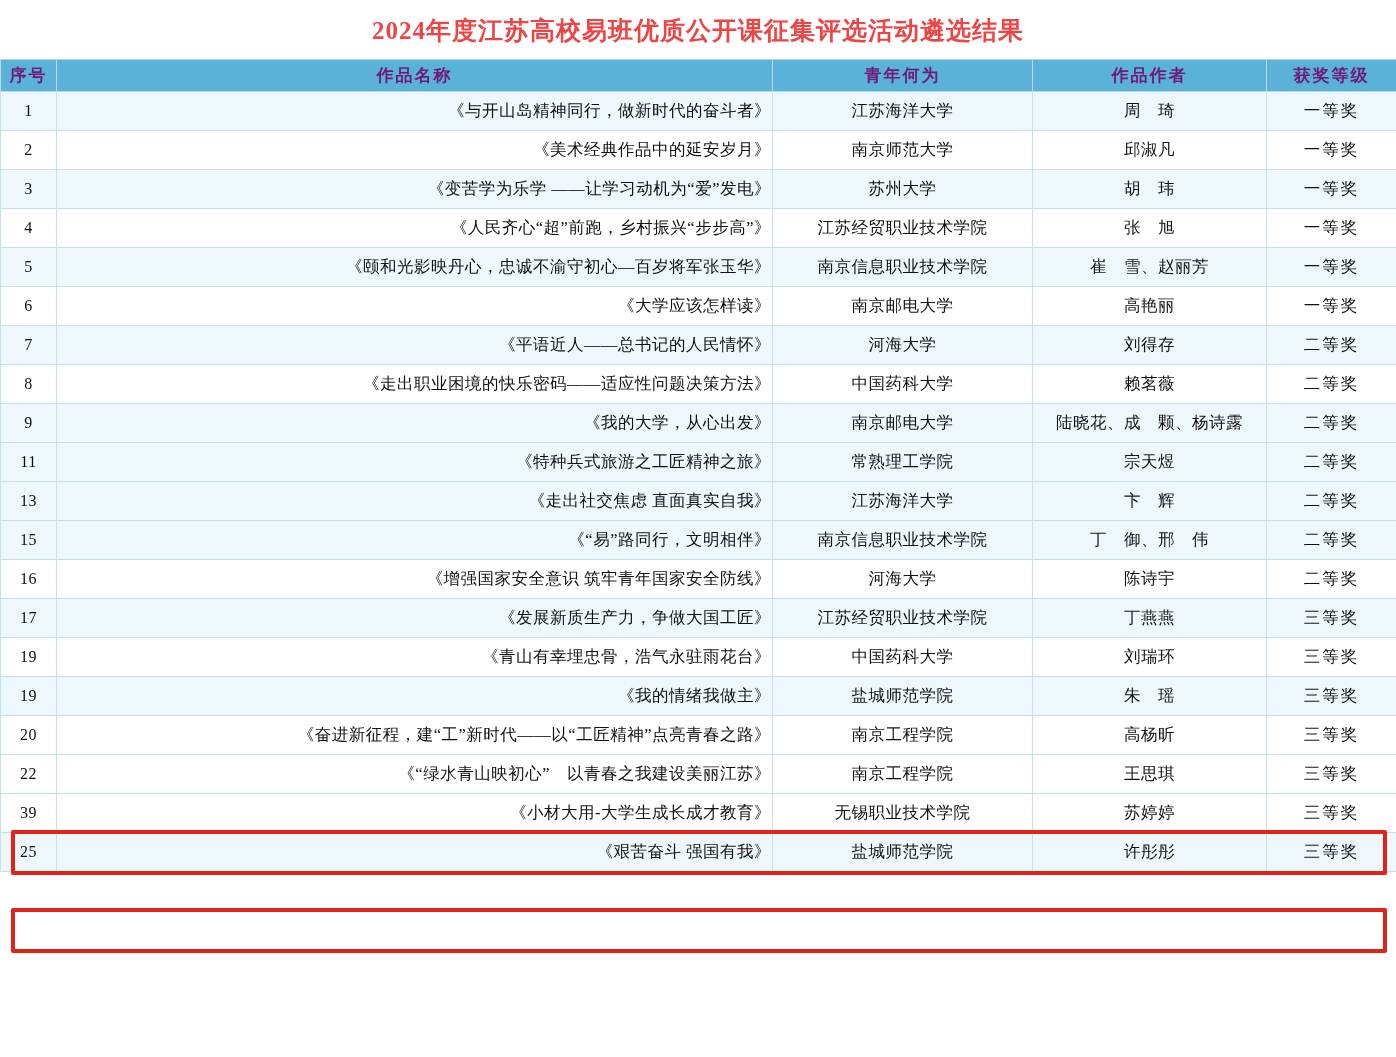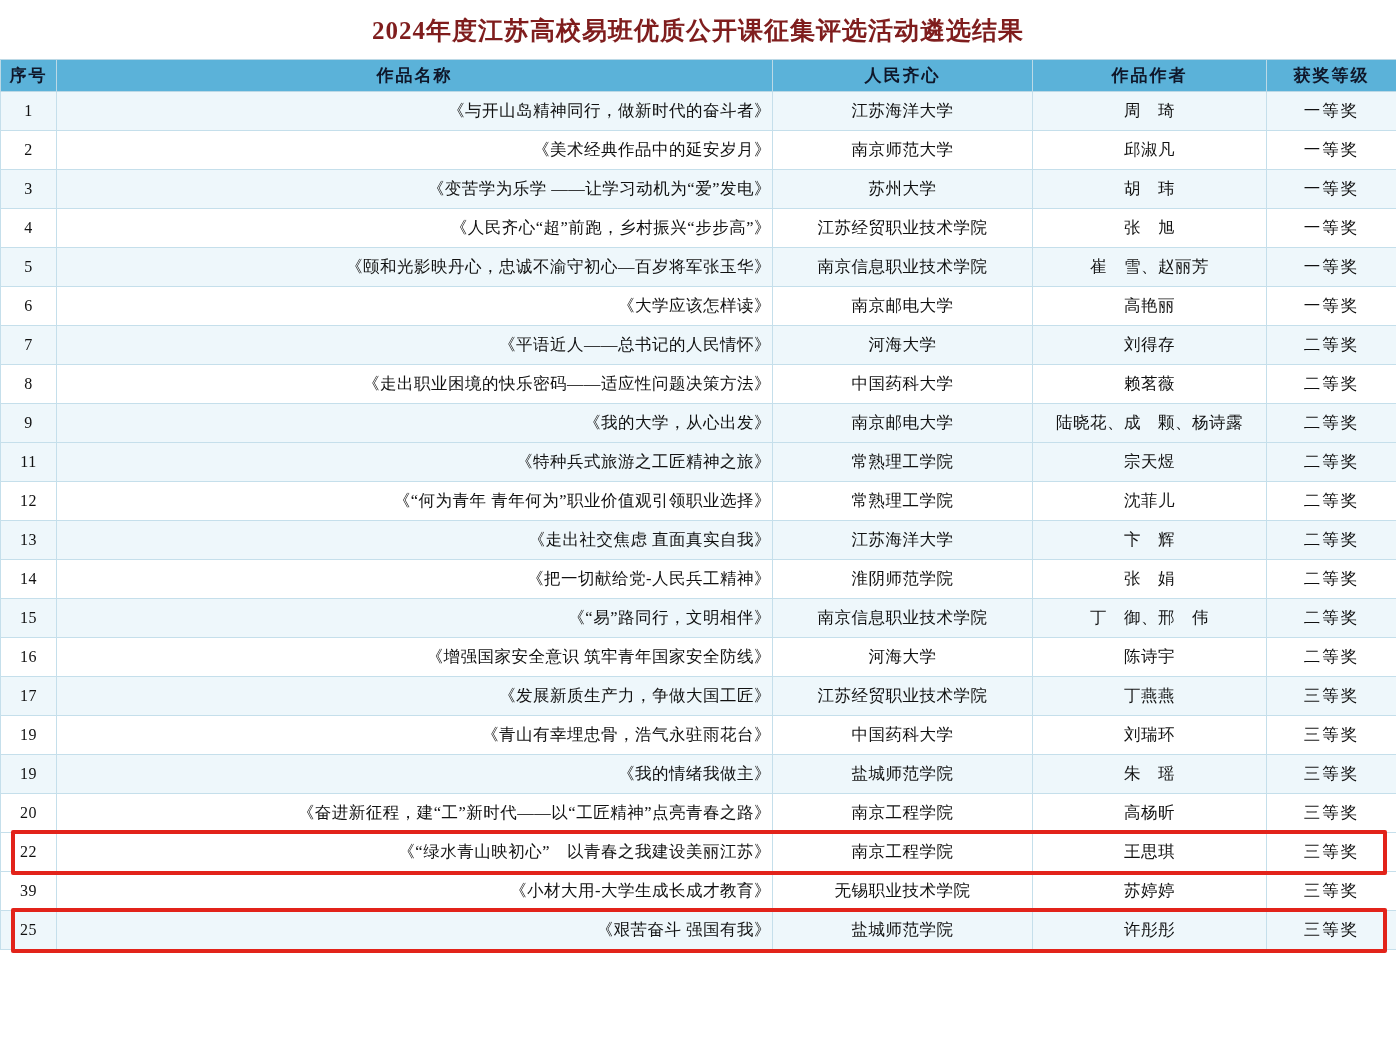--- a/index.html
+++ b/index.html
@@ -19,38 +19,38 @@
     height: 1057px;
     position: relative;
     box-sizing: border-box;
   }
   .doc-title {
     text-align: center;
     font-family: "Liberation Serif", serif;
     font-size: 25px;
     font-weight: bold;
     letter-spacing: 1px;
-    color: #7f1d1d;
+    color: #ef4444;
     padding: 14px 0 12px 0;
   }
   table.result-table {
     width: 1396px;
     border-collapse: collapse;
     table-layout: fixed;
     font-family: "Liberation Serif", serif;
   }
   table.result-table col.c-idx { width: 56px; }
   table.result-table col.c-work { width: 716px; }
   table.result-table col.c-school { width: 260px; }
   table.result-table col.c-author { width: 234px; }
   table.result-table col.c-award { width: 130px; }
 
   thead th {
     background: #5bb2d9;
-    color: #0f172a;
+    color: #701a75;
     font-weight: bold;
     font-size: 17px;
     height: 29px;
     border: 1px solid #bcd9e6;
     letter-spacing: 2px;
     text-align: center;
     font-family: "Liberation Serif", serif;
   }
   tbody td {
     height: 36px;
@@ -89,21 +89,21 @@
       <col class="c-idx">
       <col class="c-work">
       <col class="c-school">
       <col class="c-author">
       <col class="c-award">
     </colgroup>
     <thead>
       <tr>
         <th>序号</th>
         <th>作品名称</th>
-        <th>人民齐心</th>
+        <th>青年何为</th>
         <th>作品作者</th>
         <th>获奖等级</th>
       </tr>
     </thead>
     <tbody id="table-body">
         <tr class="odd">
           <td class="idx">1</td>
           <td class="work">《与开山岛精神同行，做新时代的奋斗者》</td>
           <td class="school">江苏海洋大学</td>
           <td class="author">周　琦</td>
@@ -165,39 +165,25 @@
           <td class="author">陆晓花、成　颗、杨诗露</td>
           <td class="award">二等奖</td>
         </tr>
         <tr class="odd">
           <td class="idx">11</td>
           <td class="work">《特种兵式旅游之工匠精神之旅》</td>
           <td class="school">常熟理工学院</td>
           <td class="author">宗天煜</td>
           <td class="award">二等奖</td>
         </tr>
-        <tr class="even">
-          <td class="idx">12</td>
-          <td class="work">《“何为青年 青年何为”职业价值观引领职业选择》</td>
-          <td class="school">常熟理工学院</td>
-          <td class="author">沈菲儿</td>
-          <td class="award">二等奖</td>
-        </tr>
         <tr class="odd">
           <td class="idx">13</td>
           <td class="work">《走出社交焦虑 直面真实自我》</td>
           <td class="school">江苏海洋大学</td>
           <td class="author">卞　辉</td>
-          <td class="award">二等奖</td>
-        </tr>
-        <tr class="even">
-          <td class="idx">14</td>
-          <td class="work">《把一切献给党-人民兵工精神》</td>
-          <td class="school">淮阴师范学院</td>
-          <td class="author">张　娟</td>
           <td class="award">二等奖</td>
         </tr>
         <tr class="odd">
           <td class="idx">15</td>
           <td class="work">《“易”路同行，文明相伴》</td>
           <td class="school">南京信息职业技术学院</td>
           <td class="author">丁　御、邢　伟</td>
           <td class="award">二等奖</td>
         </tr>
         <tr class="even">

